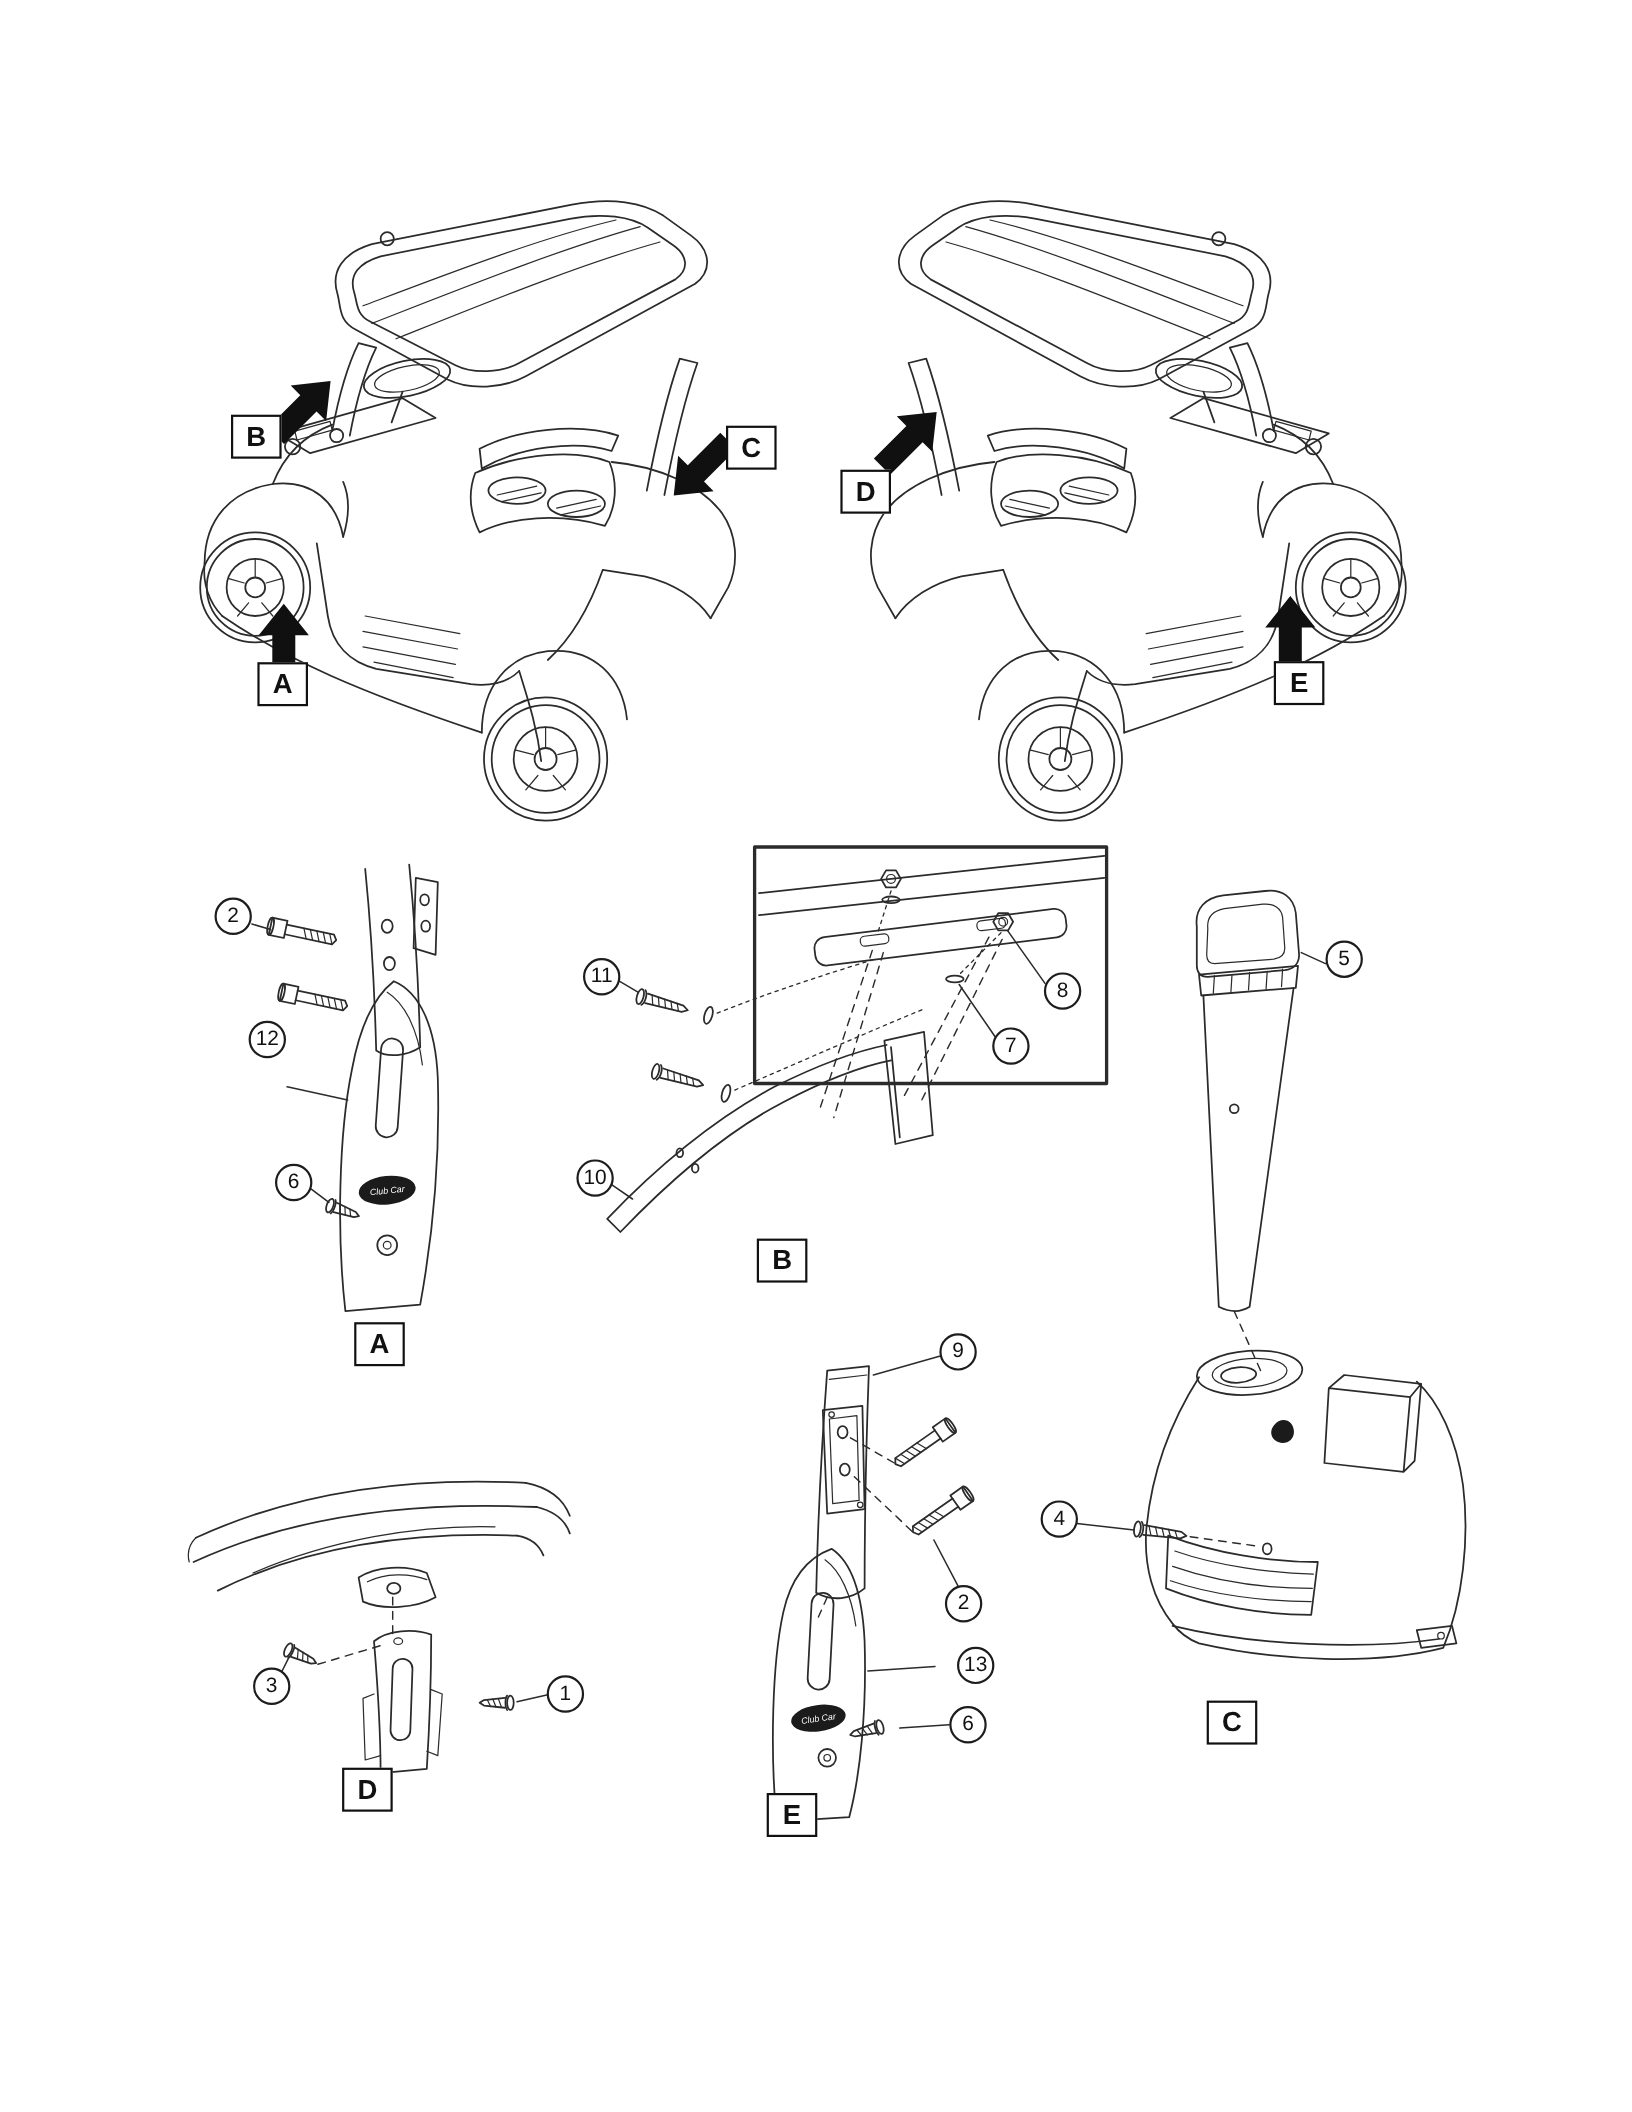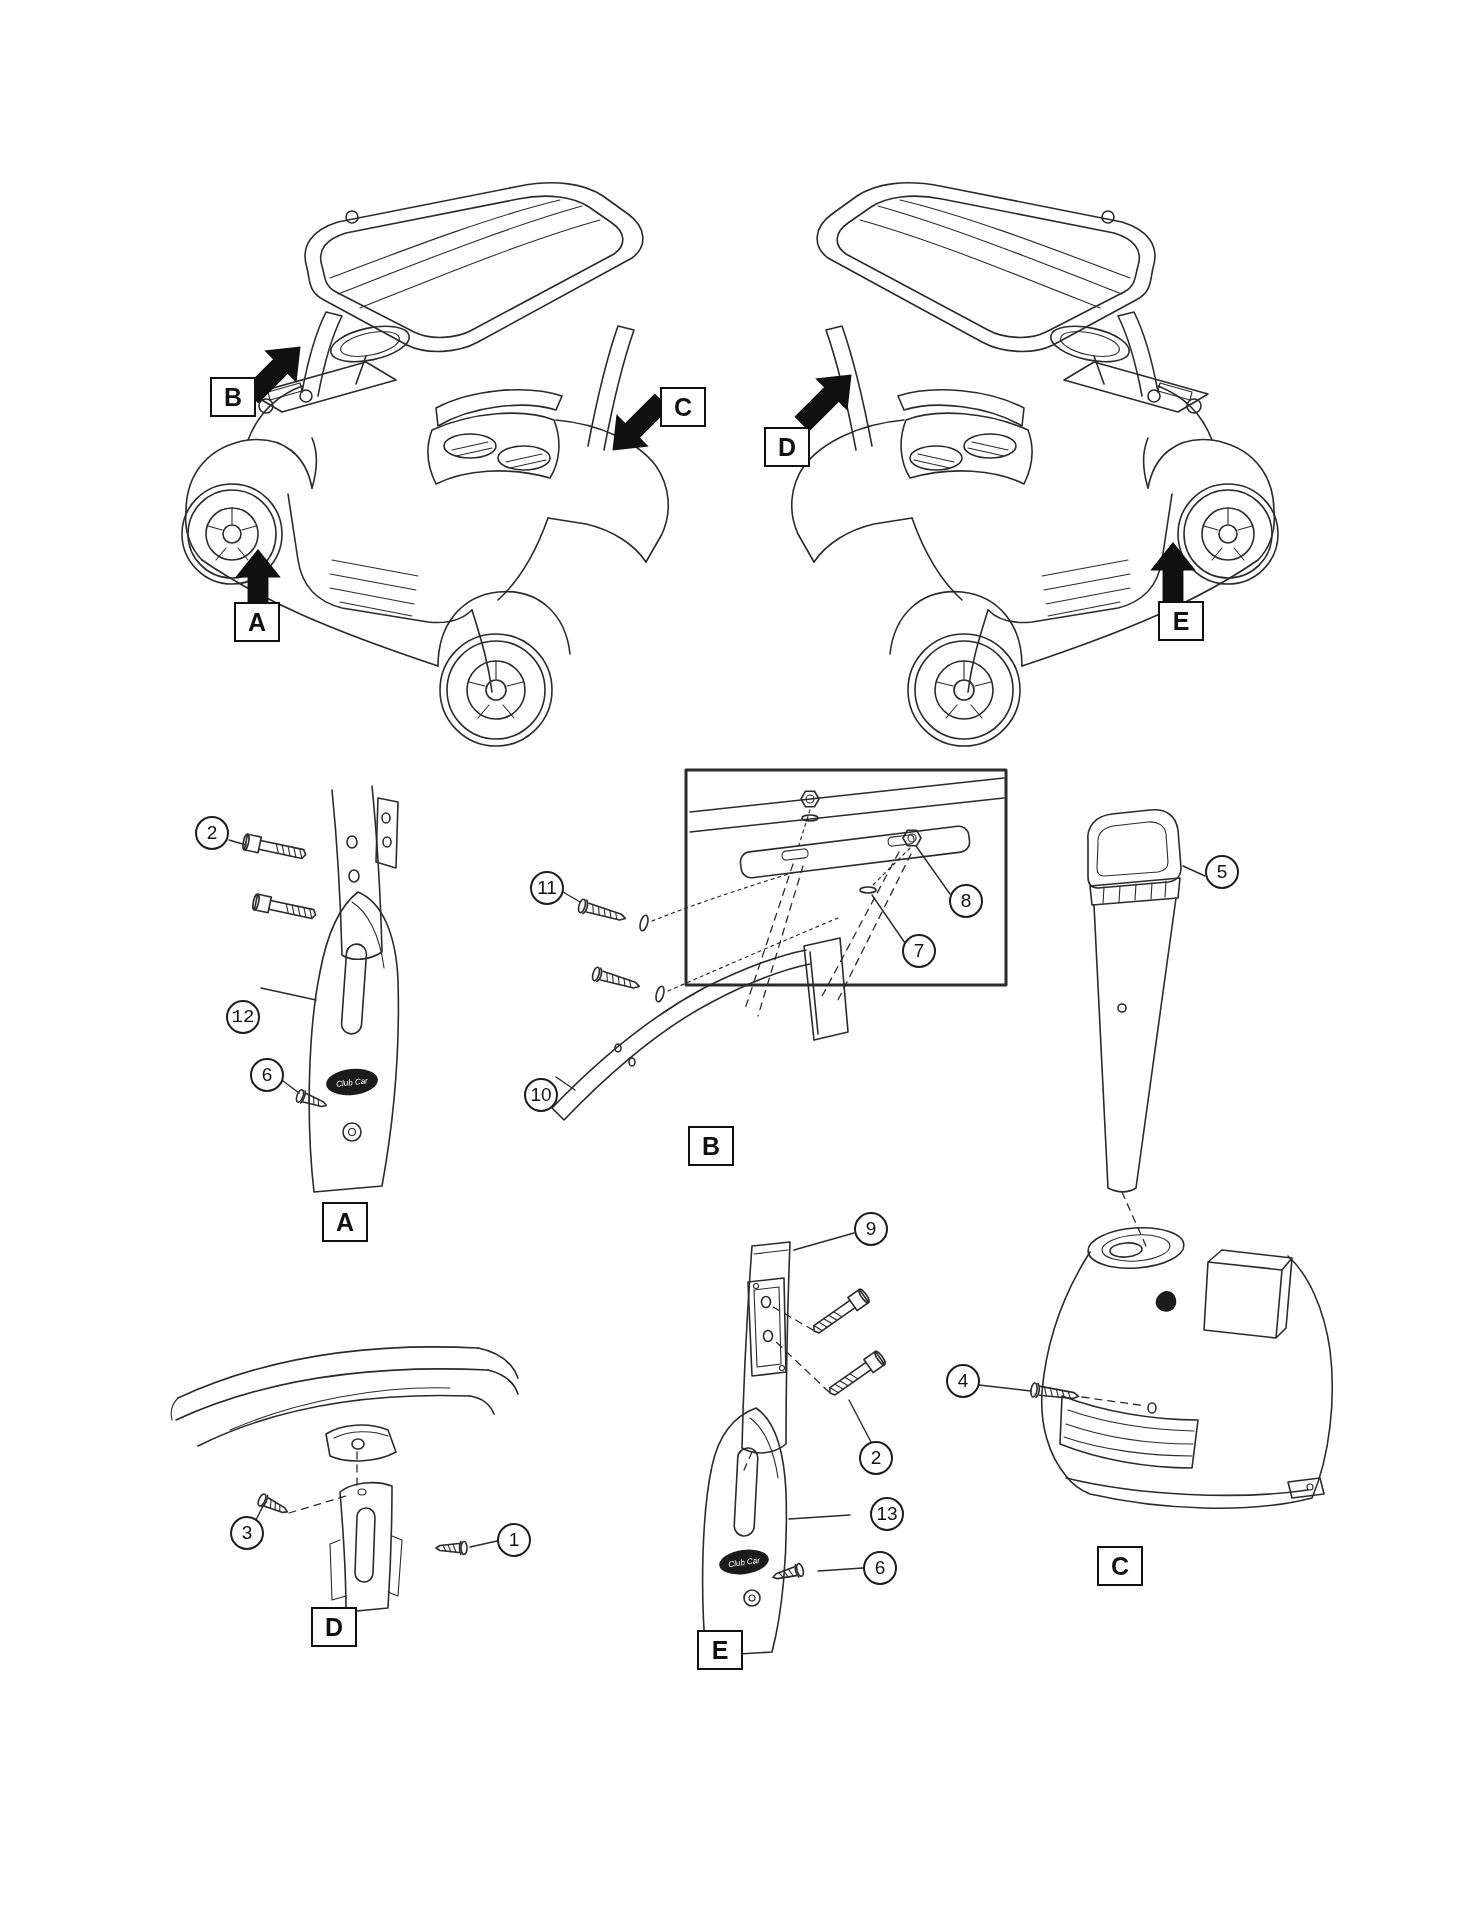--- a/index.html
+++ b/index.html
@@ -269,26 +269,26 @@
 <div class="labelbox" style="left:764px; top:427px;">D</div>
 <div class="labelbox" style="left:1158px; top:601px;">E</div>
 
 <div class="labelbox" style="left:322px; top:1202px;">A</div>
 <div class="labelbox" style="left:688px; top:1126px;">B</div>
 <div class="labelbox" style="left:1097px; top:1546px;">C</div>
 <div class="labelbox" style="left:311px; top:1607px;">D</div>
 <div class="labelbox" style="left:697px; top:1630px;">E</div>
 
 <div class="callout" style="left:195px; top:816px;">2</div>
-<div class="callout" style="left:226px; top:1000px;font-family:Liberation Mono, monospace;">12</div>
+<div class="callout" style="left:226px; top:928px;">12</div>
 <div class="callout" style="left:250px; top:1058px;">6</div>
 <div class="callout" style="left:530px; top:871px;">11</div>
 <div class="callout" style="left:949px; top:884px;">8</div>
 <div class="callout" style="left:902px; top:934px;">7</div>
-<div class="callout" style="left:524px; top:1078px;">10</div>
+<div class="callout" style="left:524px; top:1054px;">10</div>
 <div class="callout" style="left:1205px; top:855px;">5</div>
 <div class="callout" style="left:946px; top:1364px;">4</div>
 <div class="callout" style="left:230px; top:1516px;">3</div>
 <div class="callout" style="left:497px; top:1523px;">1</div>
 <div class="callout" style="left:854px; top:1212px;">9</div>
 <div class="callout" style="left:859px; top:1441px;">2</div>
 <div class="callout" style="left:870px; top:1497px;">13</div>
 <div class="callout" style="left:863px; top:1551px;">6</div>
 
 </div>

